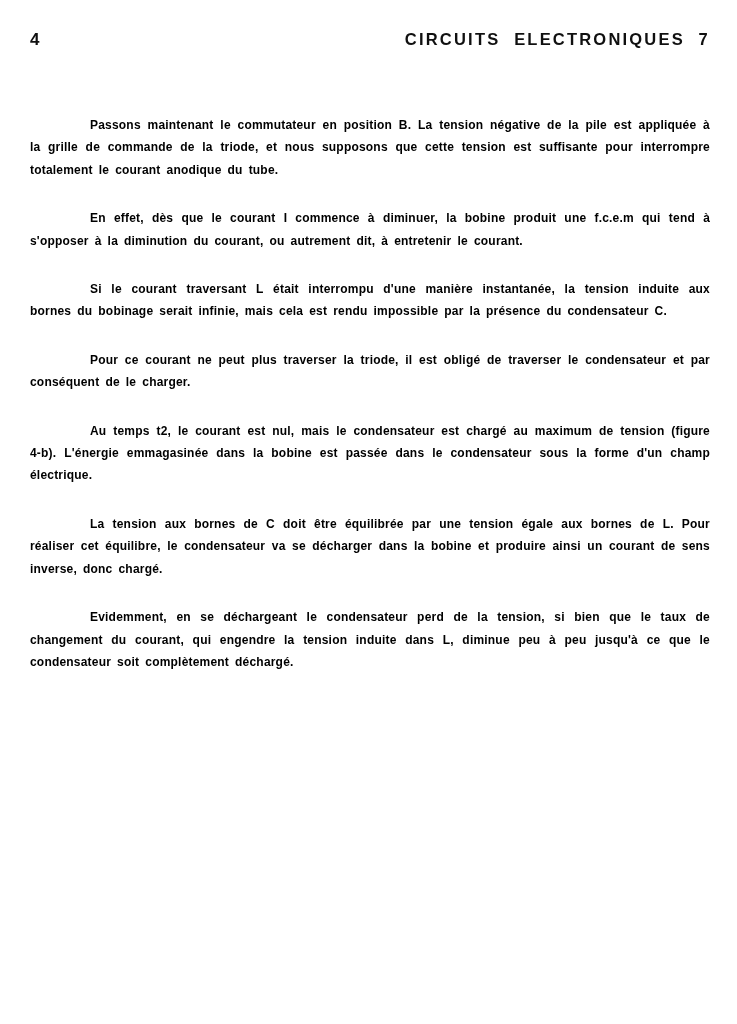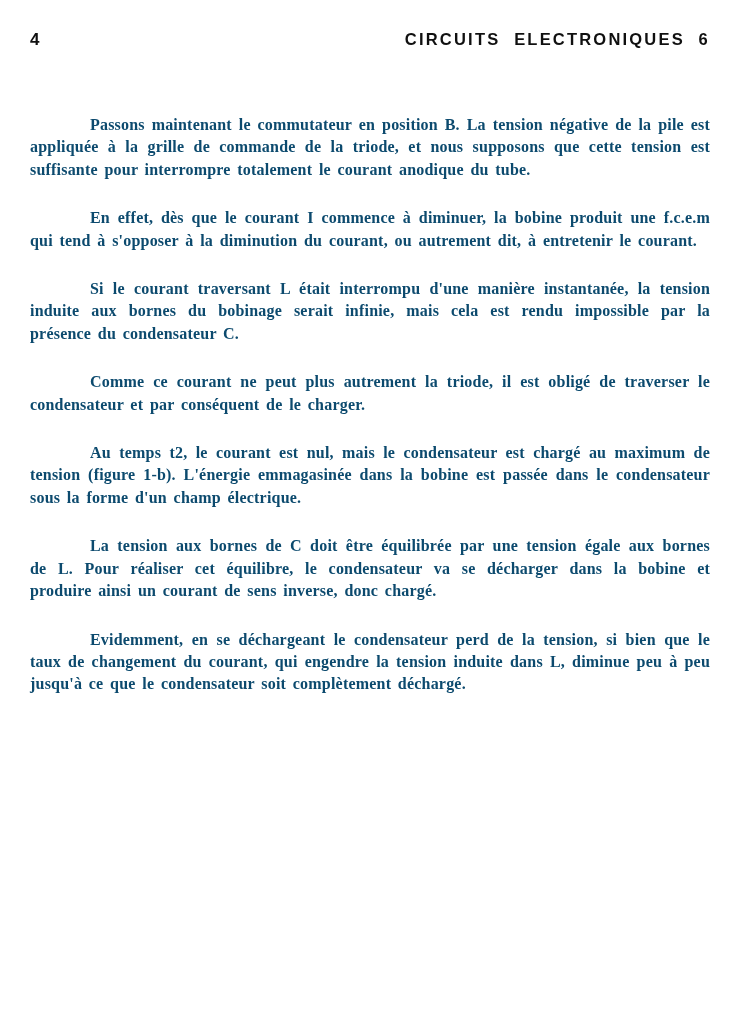--- a/index.html
+++ b/index.html
@@ -29,45 +29,44 @@
   .page-number {
     letter-spacing: 0.5px;
   }
   .header-title {
     letter-spacing: 2.2px;
     word-spacing: 7px;
     font-size: 16.5px;
   }
   .page-body p {
     font-weight: bold;
-    font-size: 16px;
+    font-size: 12px;
     line-height: 22.4px;
     text-align: justify;
     text-indent: 60px;
     letter-spacing: 0.2px;
     word-spacing: 2.5px;
     margin-bottom: 26px;
-    color: #0c4a6e;
-    font-family: Liberation Serif, serif;
+    color: #000000;
   }
   .page-body p:last-child {
     margin-bottom: 8px;
   }
 </style>
 </head>
 <body>
 
 <div class="page">
   <header class="page-header">
     <span class="page-number">4</span>
-    <span class="header-title">CIRCUITS ELECTRONIQUES 6</span>
+    <span class="header-title">CIRCUITS ELECTRONIQUES 7</span>
   </header>
 
   <main class="page-body">
     <p>Passons maintenant le commutateur en position B. La tension négative de la pile est appliquée à la grille de commande de la triode, et nous supposons que cette tension est suffisante pour interrompre totalement le courant anodique du tube.</p>
     <p>En effet, dès que le courant I commence à diminuer, la bobine produit une f.c.e.m qui tend à s'opposer à la diminution du courant, ou autrement dit, à entretenir le courant.</p>
     <p>Si le courant traversant L était interrompu d'une manière instantanée, la tension induite aux bornes du bobinage serait infinie, mais cela est rendu impossible par la présence du condensateur C.</p>
-    <p>Comme ce courant ne peut plus autrement la triode, il est obligé de traverser le condensateur et par conséquent de le charger.</p>
-    <p>Au temps t2, le courant est nul, mais le condensateur est chargé au maximum de tension (figure 1-b). L'énergie emmagasinée dans la bobine est passée dans le condensateur sous la forme d'un champ électrique.</p>
+    <p>Pour ce courant ne peut plus traverser la triode, il est obligé de traverser le condensateur et par conséquent de le charger.</p>
+    <p>Au temps t2, le courant est nul, mais le condensateur est chargé au maximum de tension (figure 4-b). L'énergie emmagasinée dans la bobine est passée dans le condensateur sous la forme d'un champ électrique.</p>
     <p>La tension aux bornes de C doit être équilibrée par une tension égale aux bornes de L. Pour réaliser cet équilibre, le condensateur va se décharger dans la bobine et produire ainsi un courant de sens inverse, donc chargé.</p>
     <p>Evidemment, en se déchargeant le condensateur perd de la tension, si bien que le taux de changement du courant, qui engendre la tension induite dans L, diminue peu à peu jusqu'à ce que le condensateur soit complètement déchargé.</p>
   </main>
 </div>
 
 </body></html>

